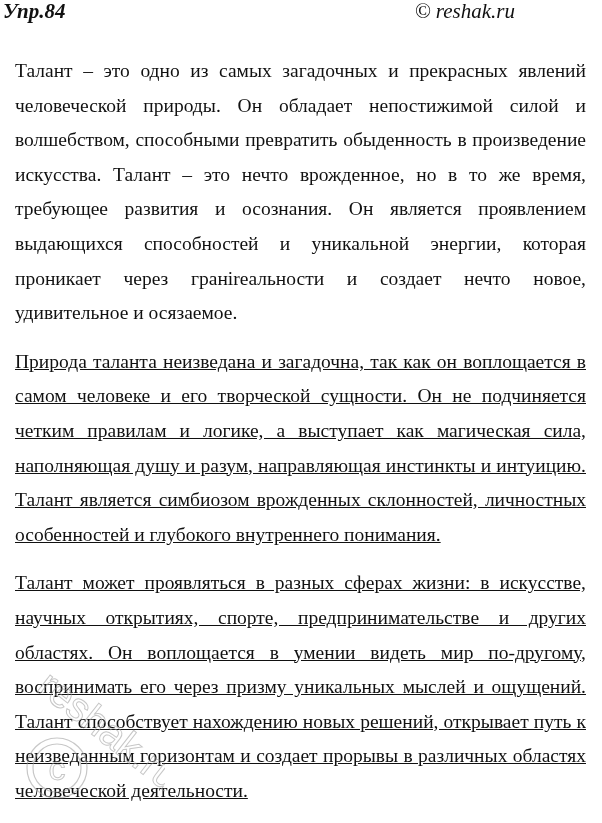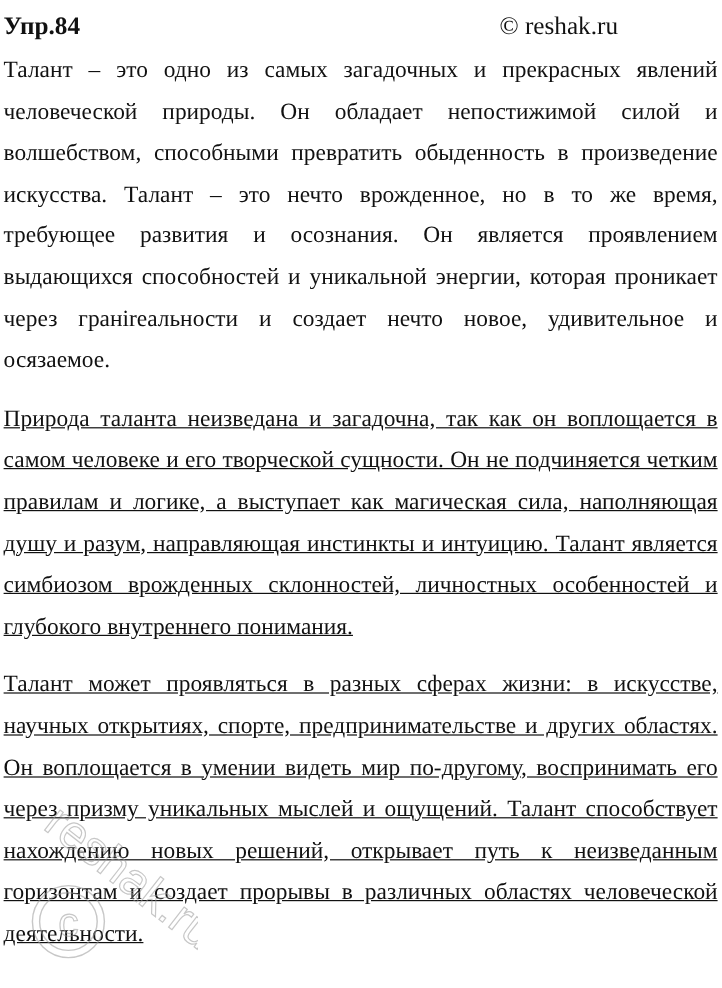--- a/index.html
+++ b/index.html
@@ -10,24 +10,25 @@
     body {
       width: 602px;
       height: 823px;
       position: relative;
       overflow: hidden;
       font-family: "Liberation Serif", "DejaVu Serif", serif;
       color: #111111;
     }
     .header {
       position: absolute;
-      top: 10px;
+      top: 0;
       left: 0;
       width: 520px;
       height: 30px;
+      font-style: italic;
     }
     .title {
       position: absolute;
       left: 3px;
       top: -2px;
       font-weight: bold;
       font-size: 21px;
       line-height: 26px;
       color: #111;
     }
@@ -39,21 +40,21 @@
       line-height: 26px;
       color: #111;
     }
     .content {
       position: absolute;
       left: 3px;
       top: 42px;
       width: 595px;
     }
     .para {
-      margin: 0;
+      margin: 12px;
       font-size: 19.5px;
       line-height: 34.6px;
       text-align: justify;
       text-align-last: left;
     }
     .para + .para {
       margin-top: 14px;
       text-decoration: underline;
     }
     .watermark {

